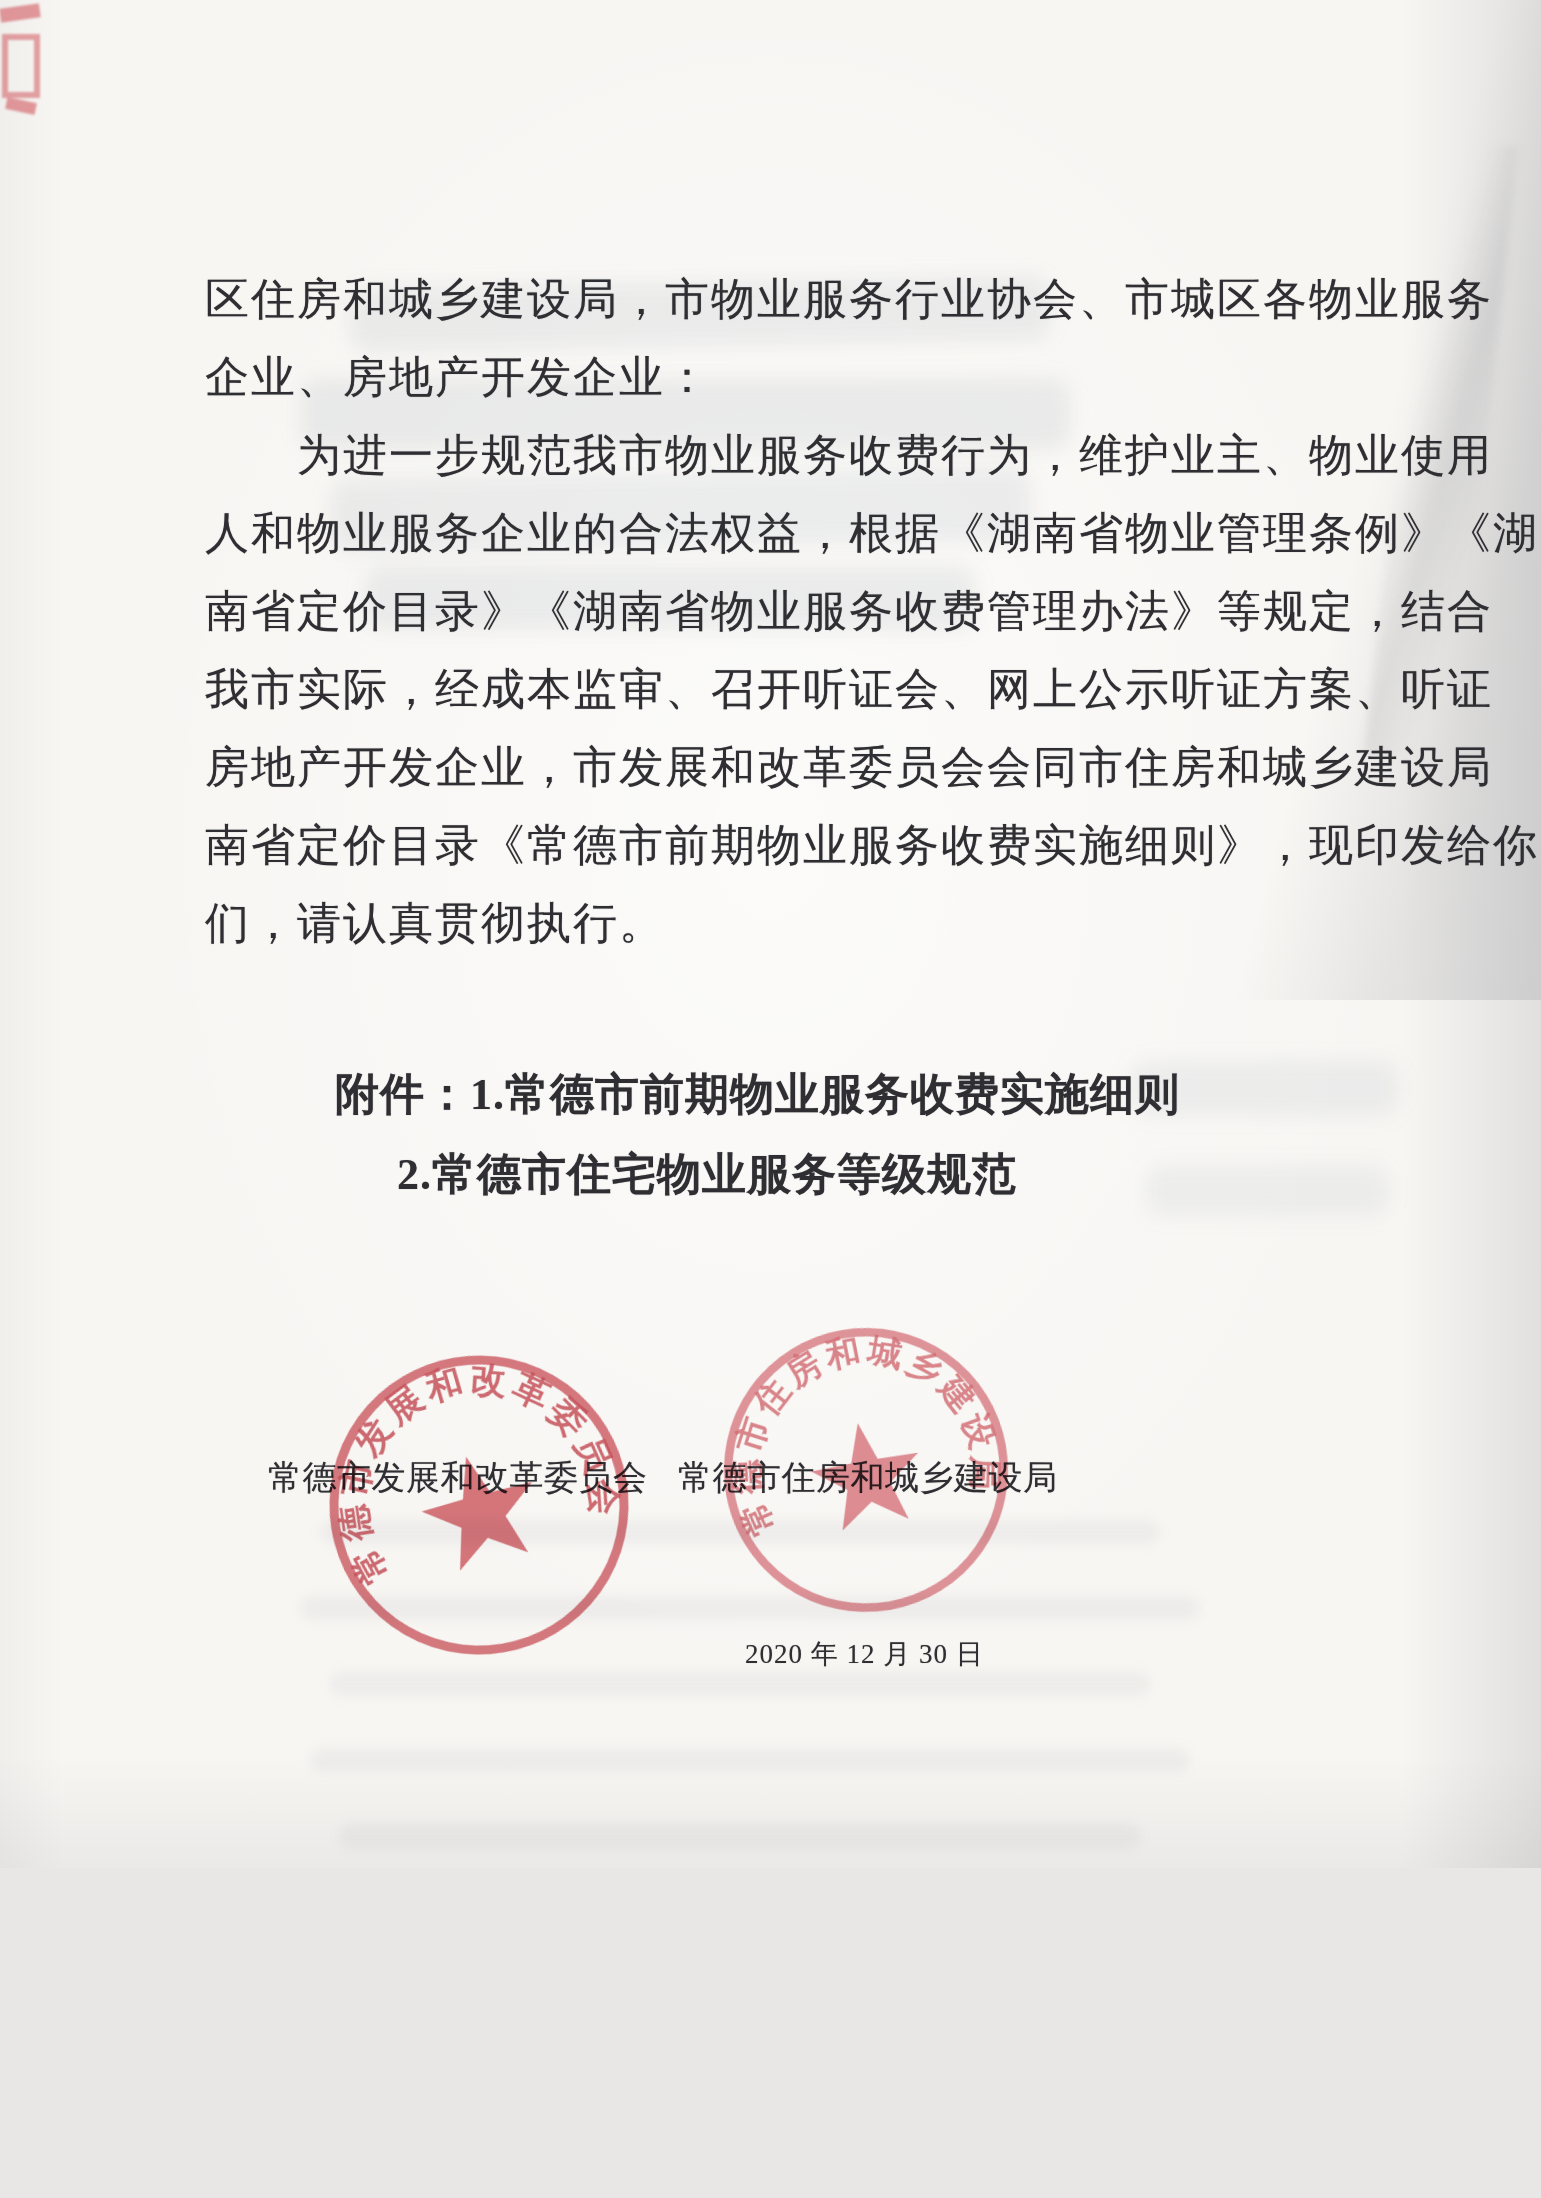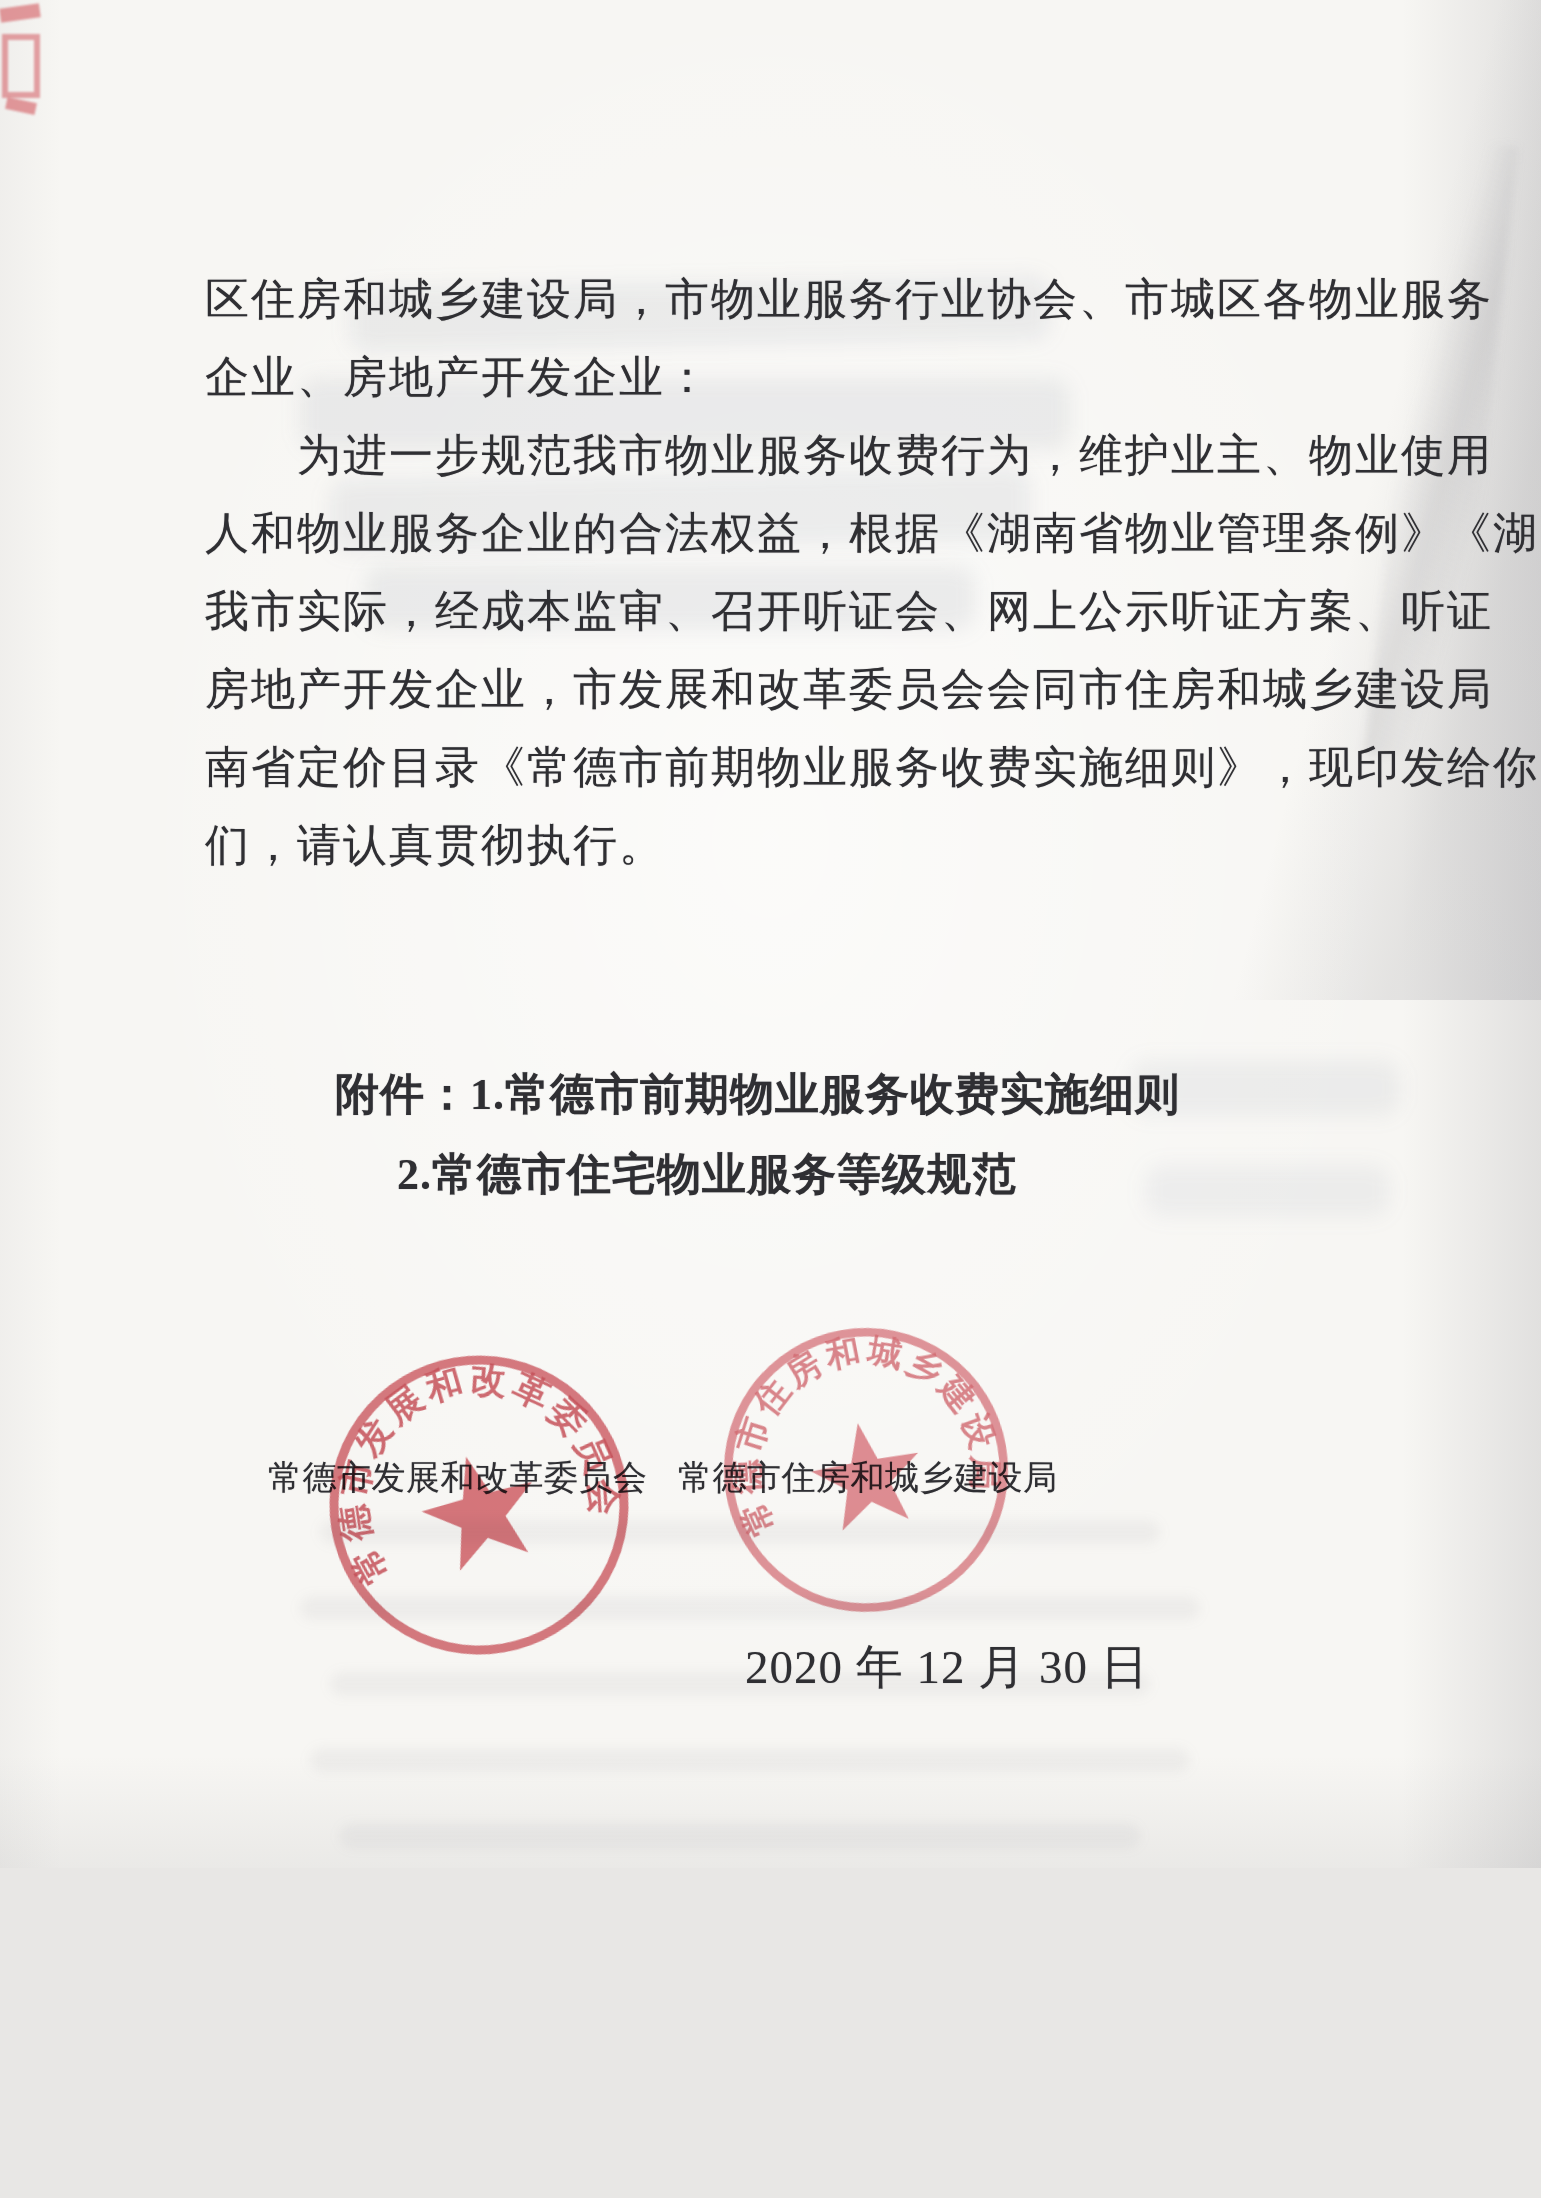--- a/index.html
+++ b/index.html
@@ -58,21 +58,21 @@
   .att-line{font-size:44px;line-height:80px;letter-spacing:1px;white-space:nowrap;
     text-shadow:0 0 1px rgba(40,40,45,0.45);font-weight:bold;}
   .att-line.second{margin-left:62px;}
 
   
   .org{position:absolute;top:1455px;font-size:34px;line-height:46px;letter-spacing:0.5px;
     white-space:nowrap;text-shadow:0 0 1px rgba(40,40,45,0.4);}
   .org.left{left:268px;}
   .org.right{left:678px;}
 
-  .date-line{position:absolute;left:745px;top:1636px;font-size:47px;letter-spacing:1px;
+  .date-line{position:absolute;left:745px;top:1636px;font-size:27px;letter-spacing:1px;
     white-space:nowrap;text-shadow:0 0 1px rgba(40,40,45,0.4);}
 
   .page-num{position:absolute;left:288px;top:2046px;font-size:36px;letter-spacing:4px;
     color:#3a3a3e;text-shadow:0 0 1px rgba(40,40,45,0.35);}
 
   
   .seal{position:absolute;mix-blend-mode:multiply;opacity:0.9;filter:blur(0.4px);}
   .seal.seal-left{left:319px;top:1345px;width:320px;height:320px;transform:rotate(-15deg);}
   .seal.seal-right{left:714px;top:1318px;width:304px;height:304px;transform:rotate(-10deg);}
   .seal svg{width:100%;height:100%;}
@@ -106,20 +106,21 @@
   <div class="stripe" style="left:330px;top:1672px;width:820px;"></div>
   <div class="stripe" style="left:310px;top:1748px;width:880px;"></div>
   <div class="stripe" style="left:340px;top:1824px;width:800px;"></div>
   <div class="stripe" style="left:315px;top:1900px;width:860px;"></div>
 
   <div class="body-text">
     <div class="bline">区住房和城乡建设局，市物业服务行业协会、市城区各物业服务</div>
     <div class="bline">企业、房地产开发企业：</div>
     <div class="bline indent">为进一步规范我市物业服务收费行为，维护业主、物业使用</div>
     <div class="bline">人和物业服务企业的合法权益，根据《湖南省物业管理条例》《湖</div>
+    <div class="bline">南省定价目录》《湖南省物业服务收费管理办法》等规定，结合</div>
     <div class="bline">我市实际，经成本监审、召开听证会、网上公示听证方案、听证</div>
     <div class="bline">房地产开发企业，市发展和改革委员会会同市住房和城乡建设局</div>
     <div class="bline">南省定价目录《常德市前期物业服务收费实施细则》，现印发给你</div>
     <div class="bline">们，请认真贯彻执行。</div>
   </div>
 
   <div class="attachments">
     <div class="att-line"><span>附件：</span><span>1.常德市前期物业服务收费实施细则</span></div>
     <div class="att-line second">2.常德市住宅物业服务等级规范</div>
   </div>

